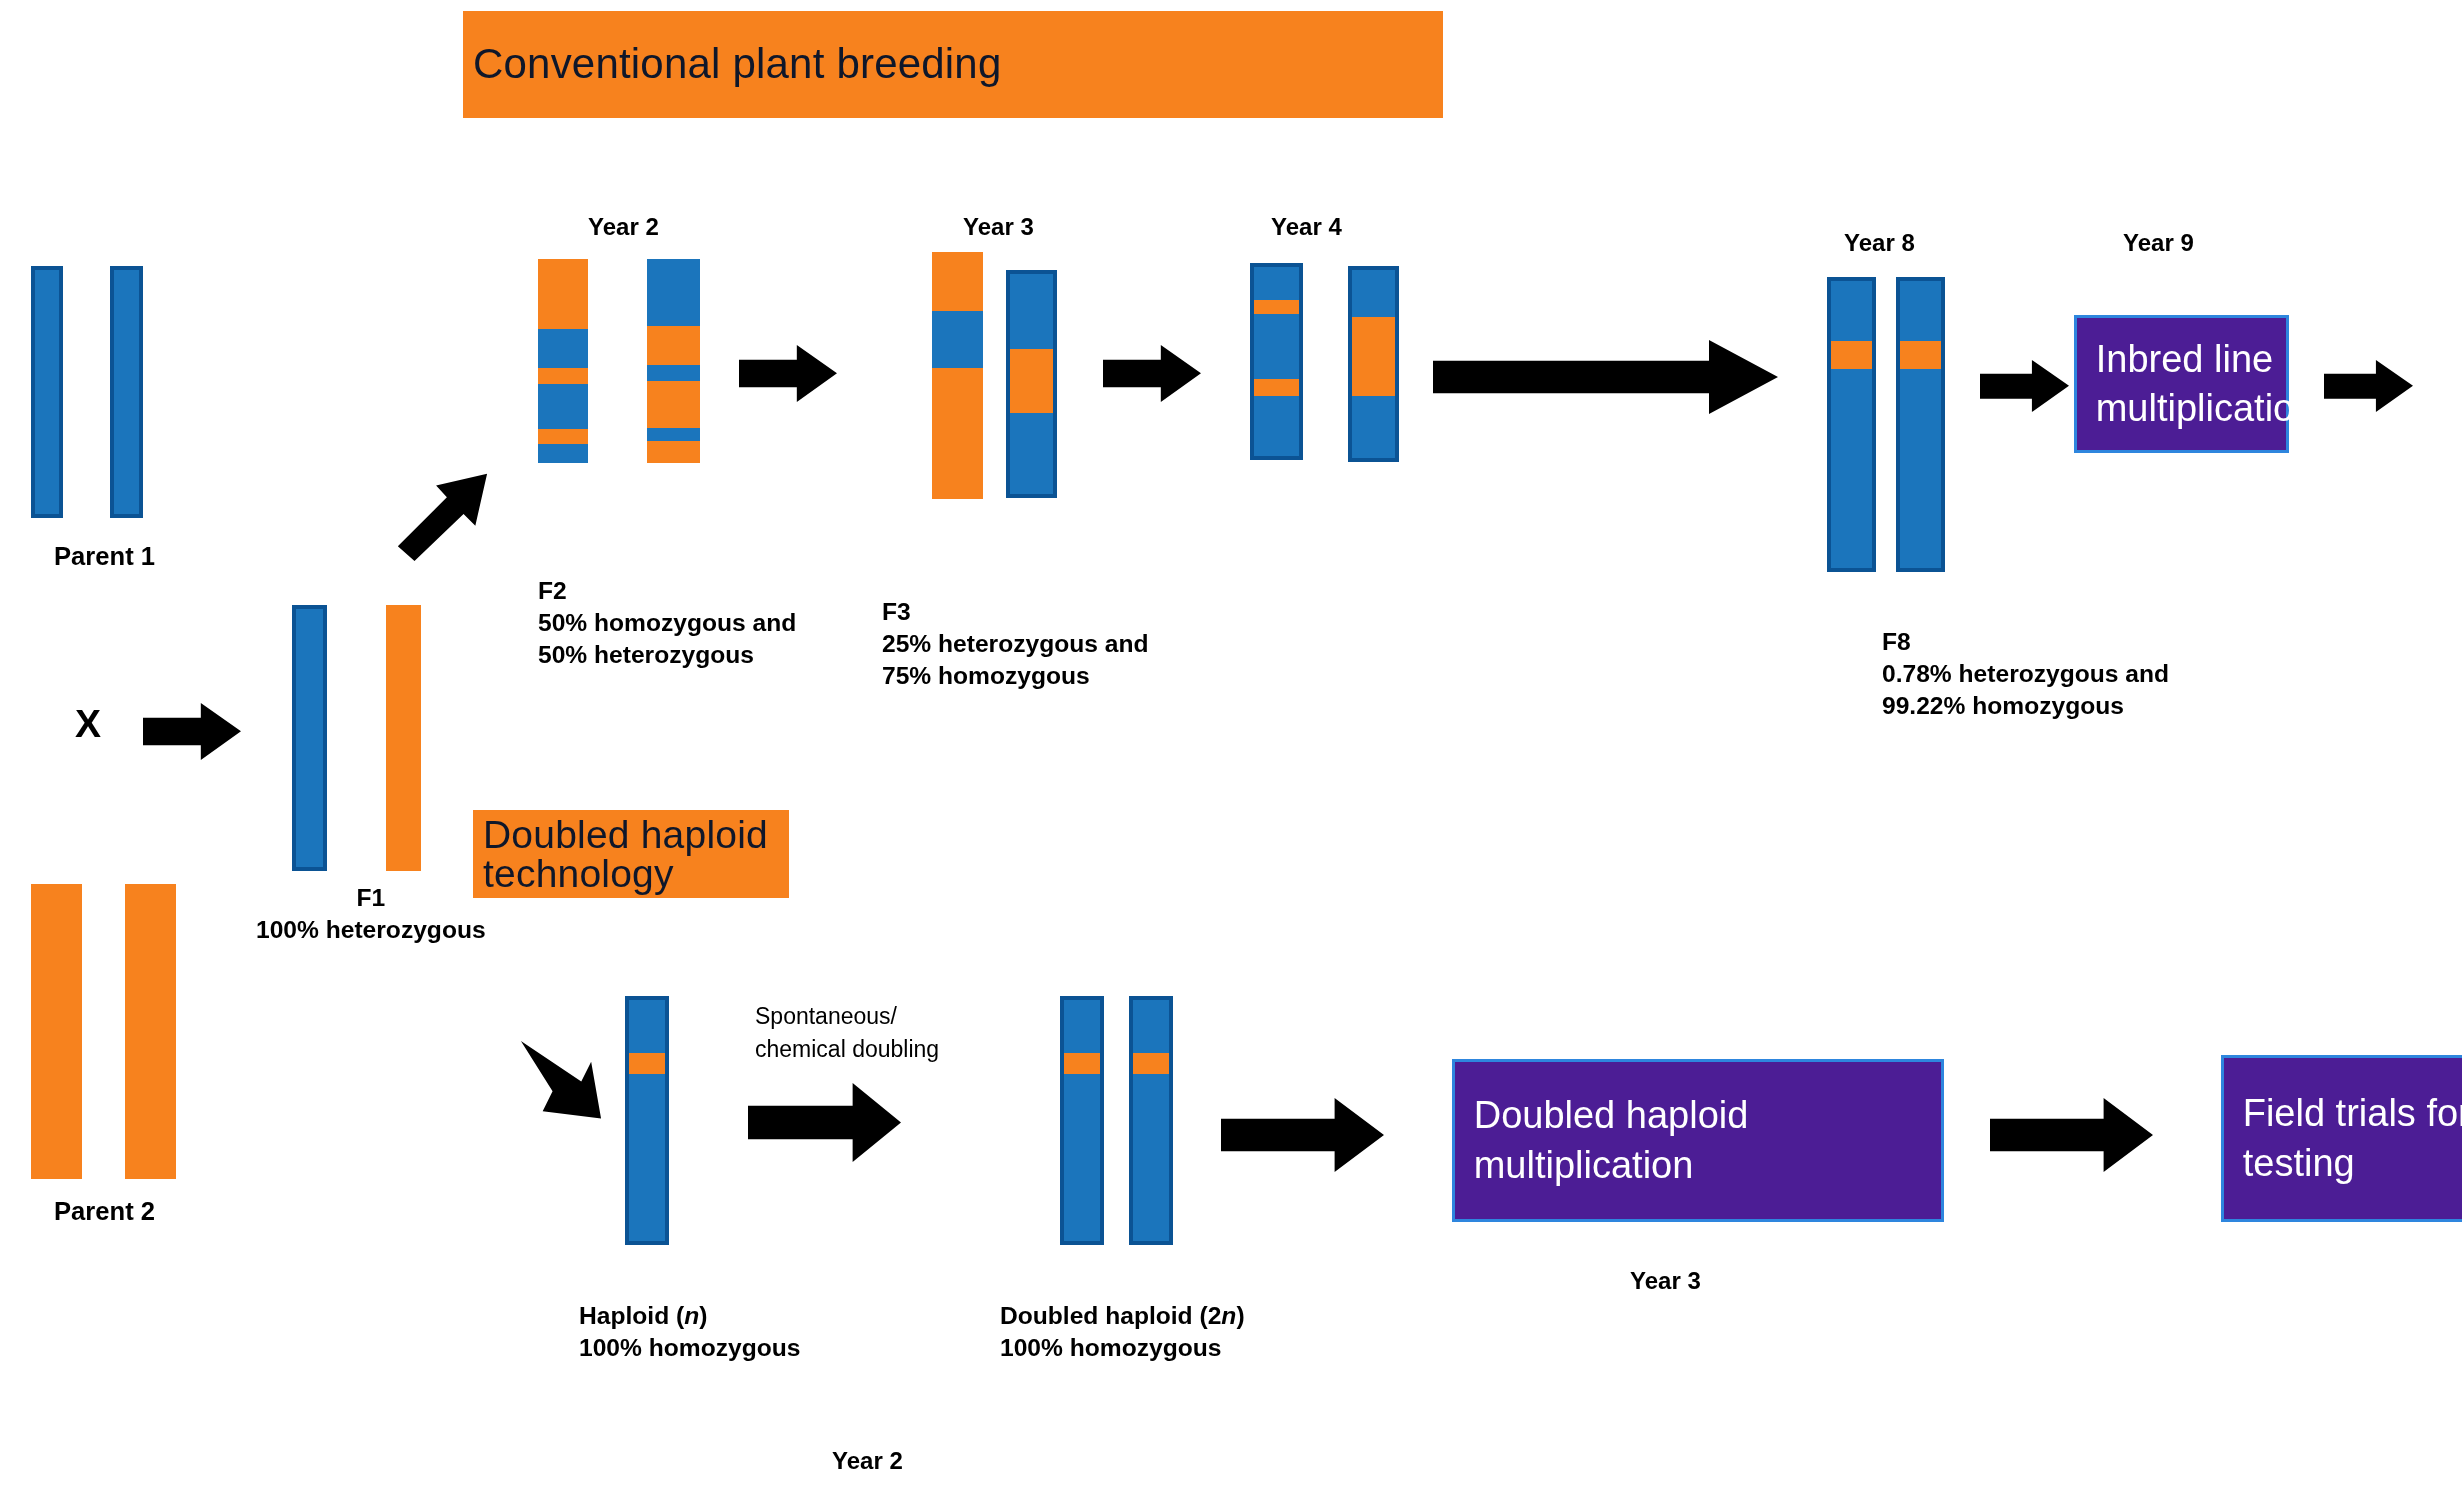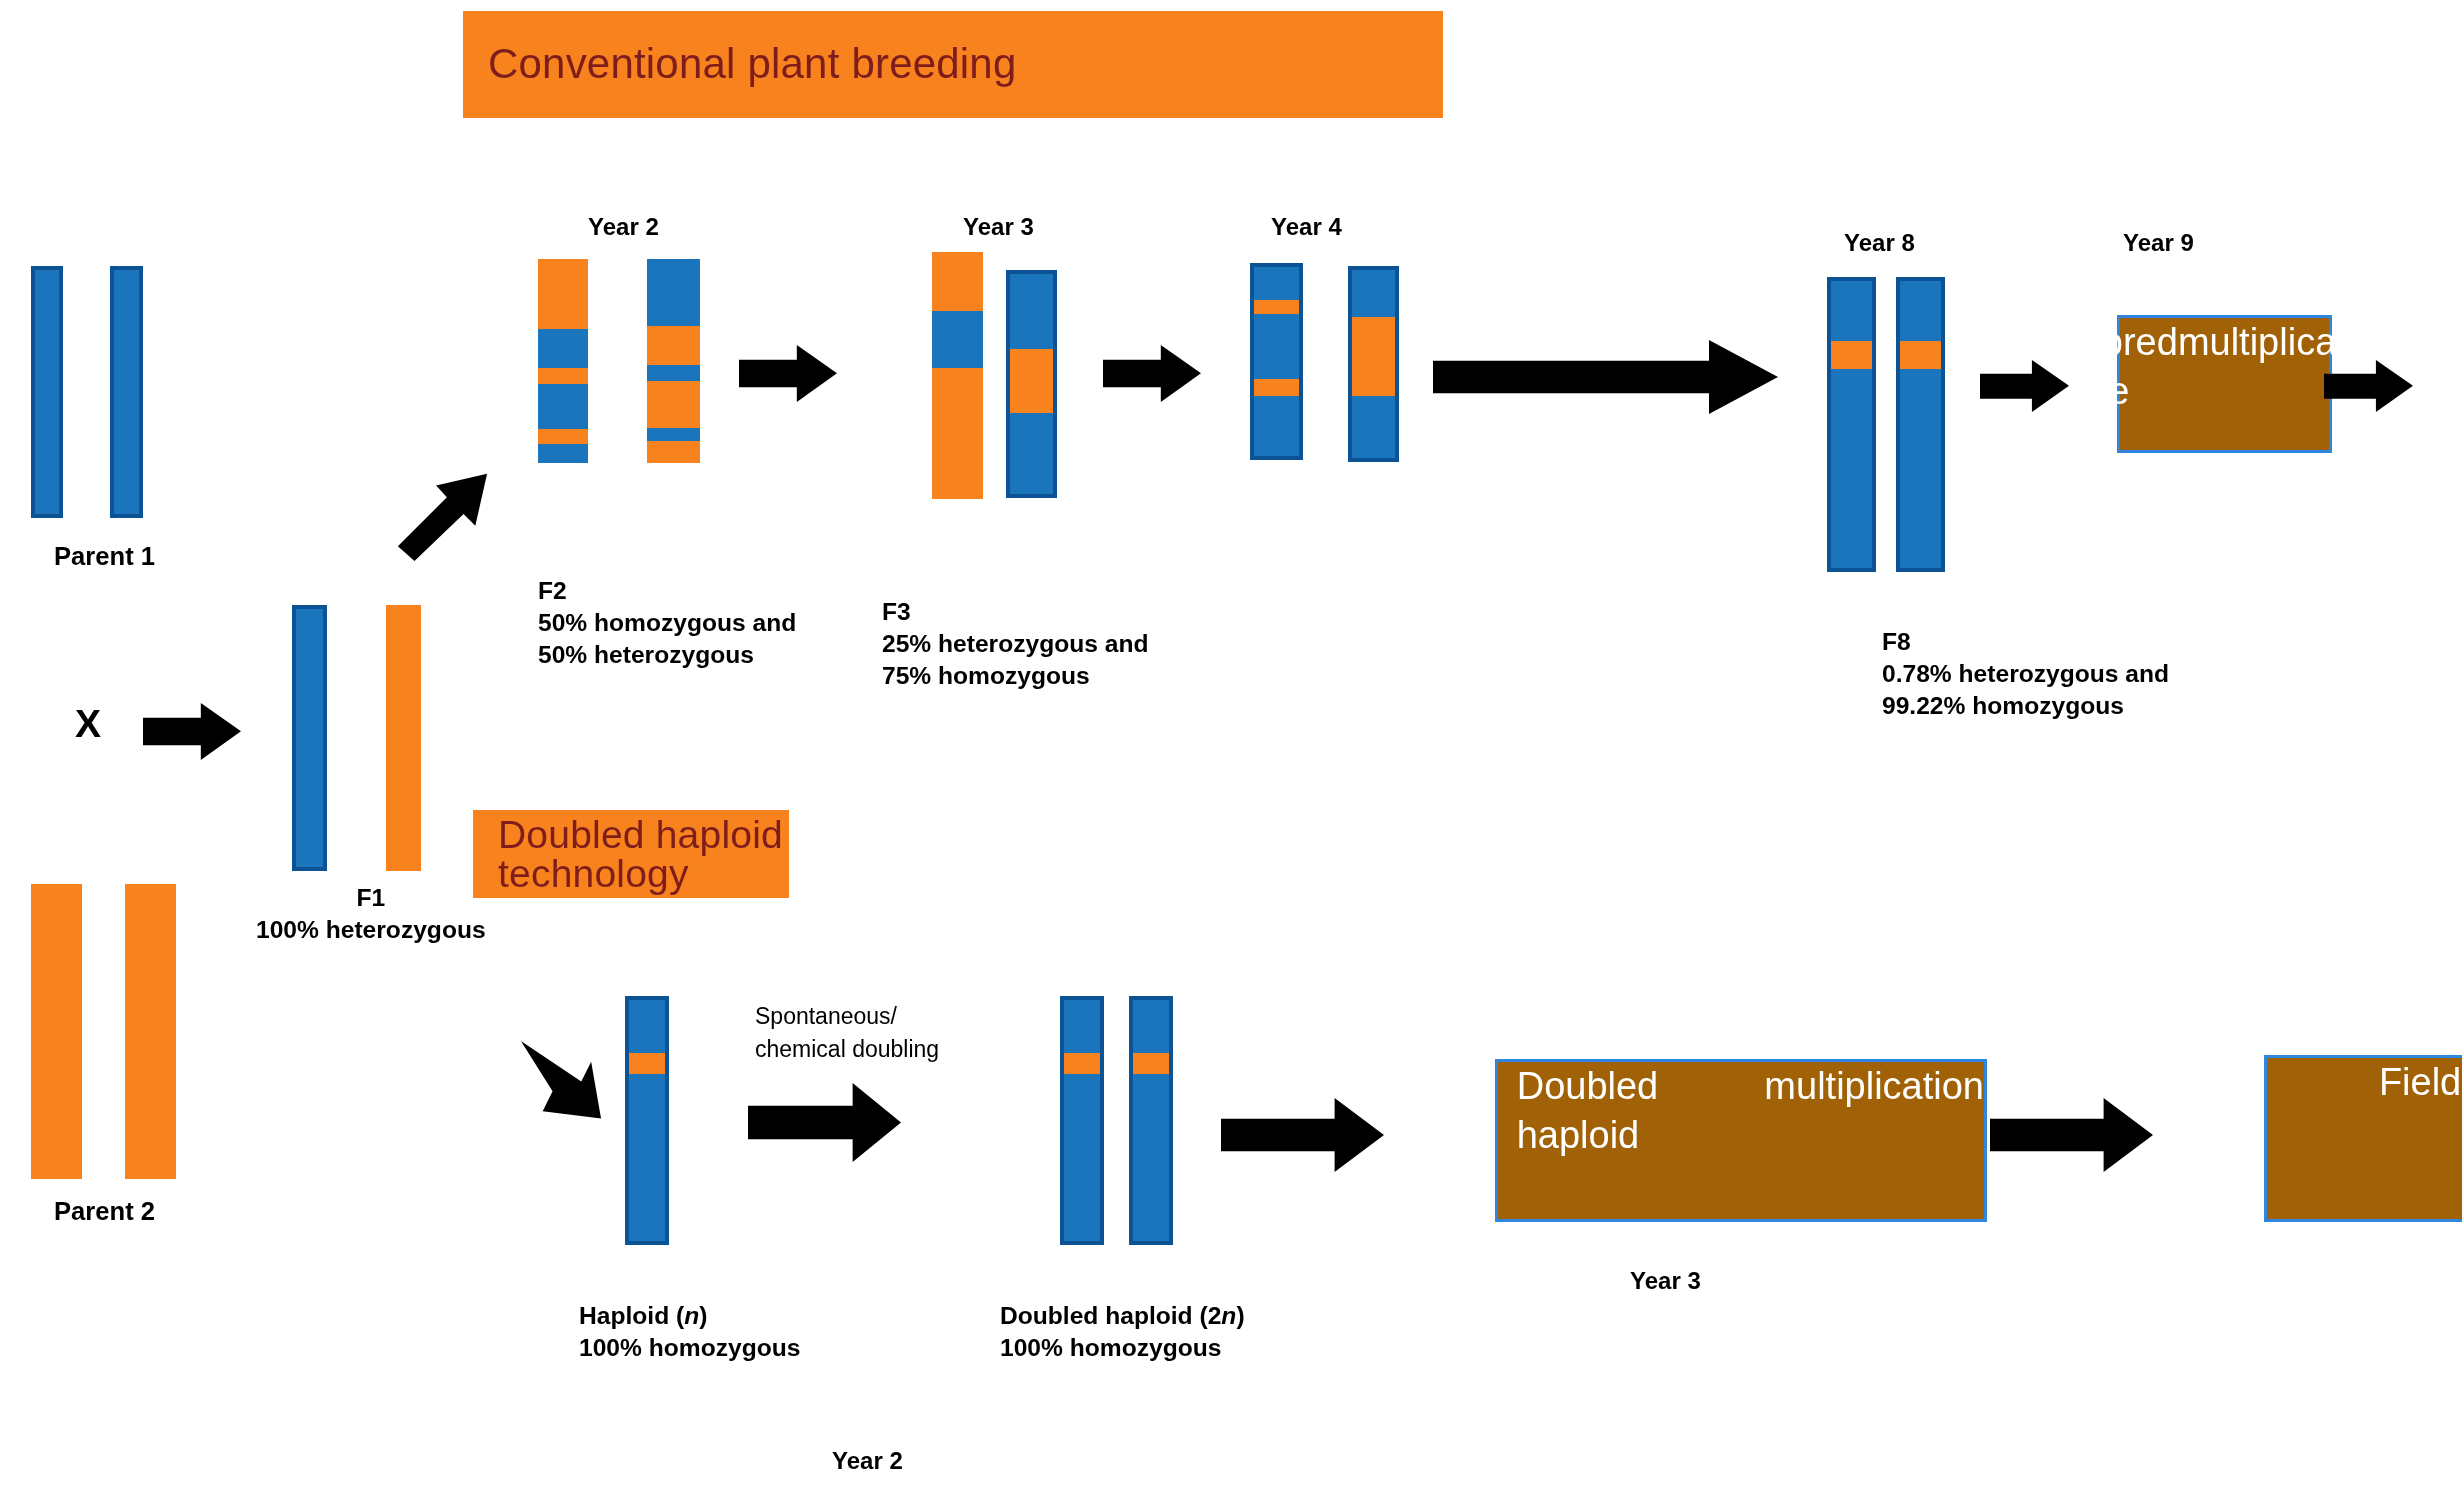--- a/index.html
+++ b/index.html
@@ -9,27 +9,27 @@
     width:3030px;
     height:1506px;
     background:#ffffff;
     overflow:hidden;
   }
   .abs{position:absolute;}
 
   
   .banner{
     background:#F7821E;
-    color:#7f1d1d;
+    color:#0f172a;
     display:flex;
     align-items:center;
     font-size:42px;
     font-weight:400;
     letter-spacing:0.2px;
-    padding-left:25px;
+    padding-left:10px;
     box-sizing:border-box;
     line-height:1;
   }
 
   
   .ylabel{
     font-size:24px;
     font-weight:bold;
     color:#000;
     white-space:nowrap;
@@ -75,32 +75,31 @@
     box-sizing:border-box;
     overflow:hidden;
     background:#1B75BC;
   }
   .chrom.bordered{border:4.4px solid #0B5394;}
   .chrom .seg{position:absolute;left:0;right:0;}
 
   
   .bluebox{
     position:absolute;
-    background:#a16207;
+    background:#4c1d95;
     border:3.4px solid #2E86DE;
     color:#ffffff;
     box-sizing:border-box;
     display:flex;
-    flex-direction:row;
+    flex-direction:column;
     justify-content:center;
     padding-left:18.7px;
     font-size:38px;
     line-height:1.30;
     font-weight:400;
-    margin-left:43px;
   }
   .bluebox span{display:block;}
 
   
   .arrow{position:absolute;}
   .arrow svg{display:block;width:100%;height:100%;}
 </style>
 </head>
 <body>
 

